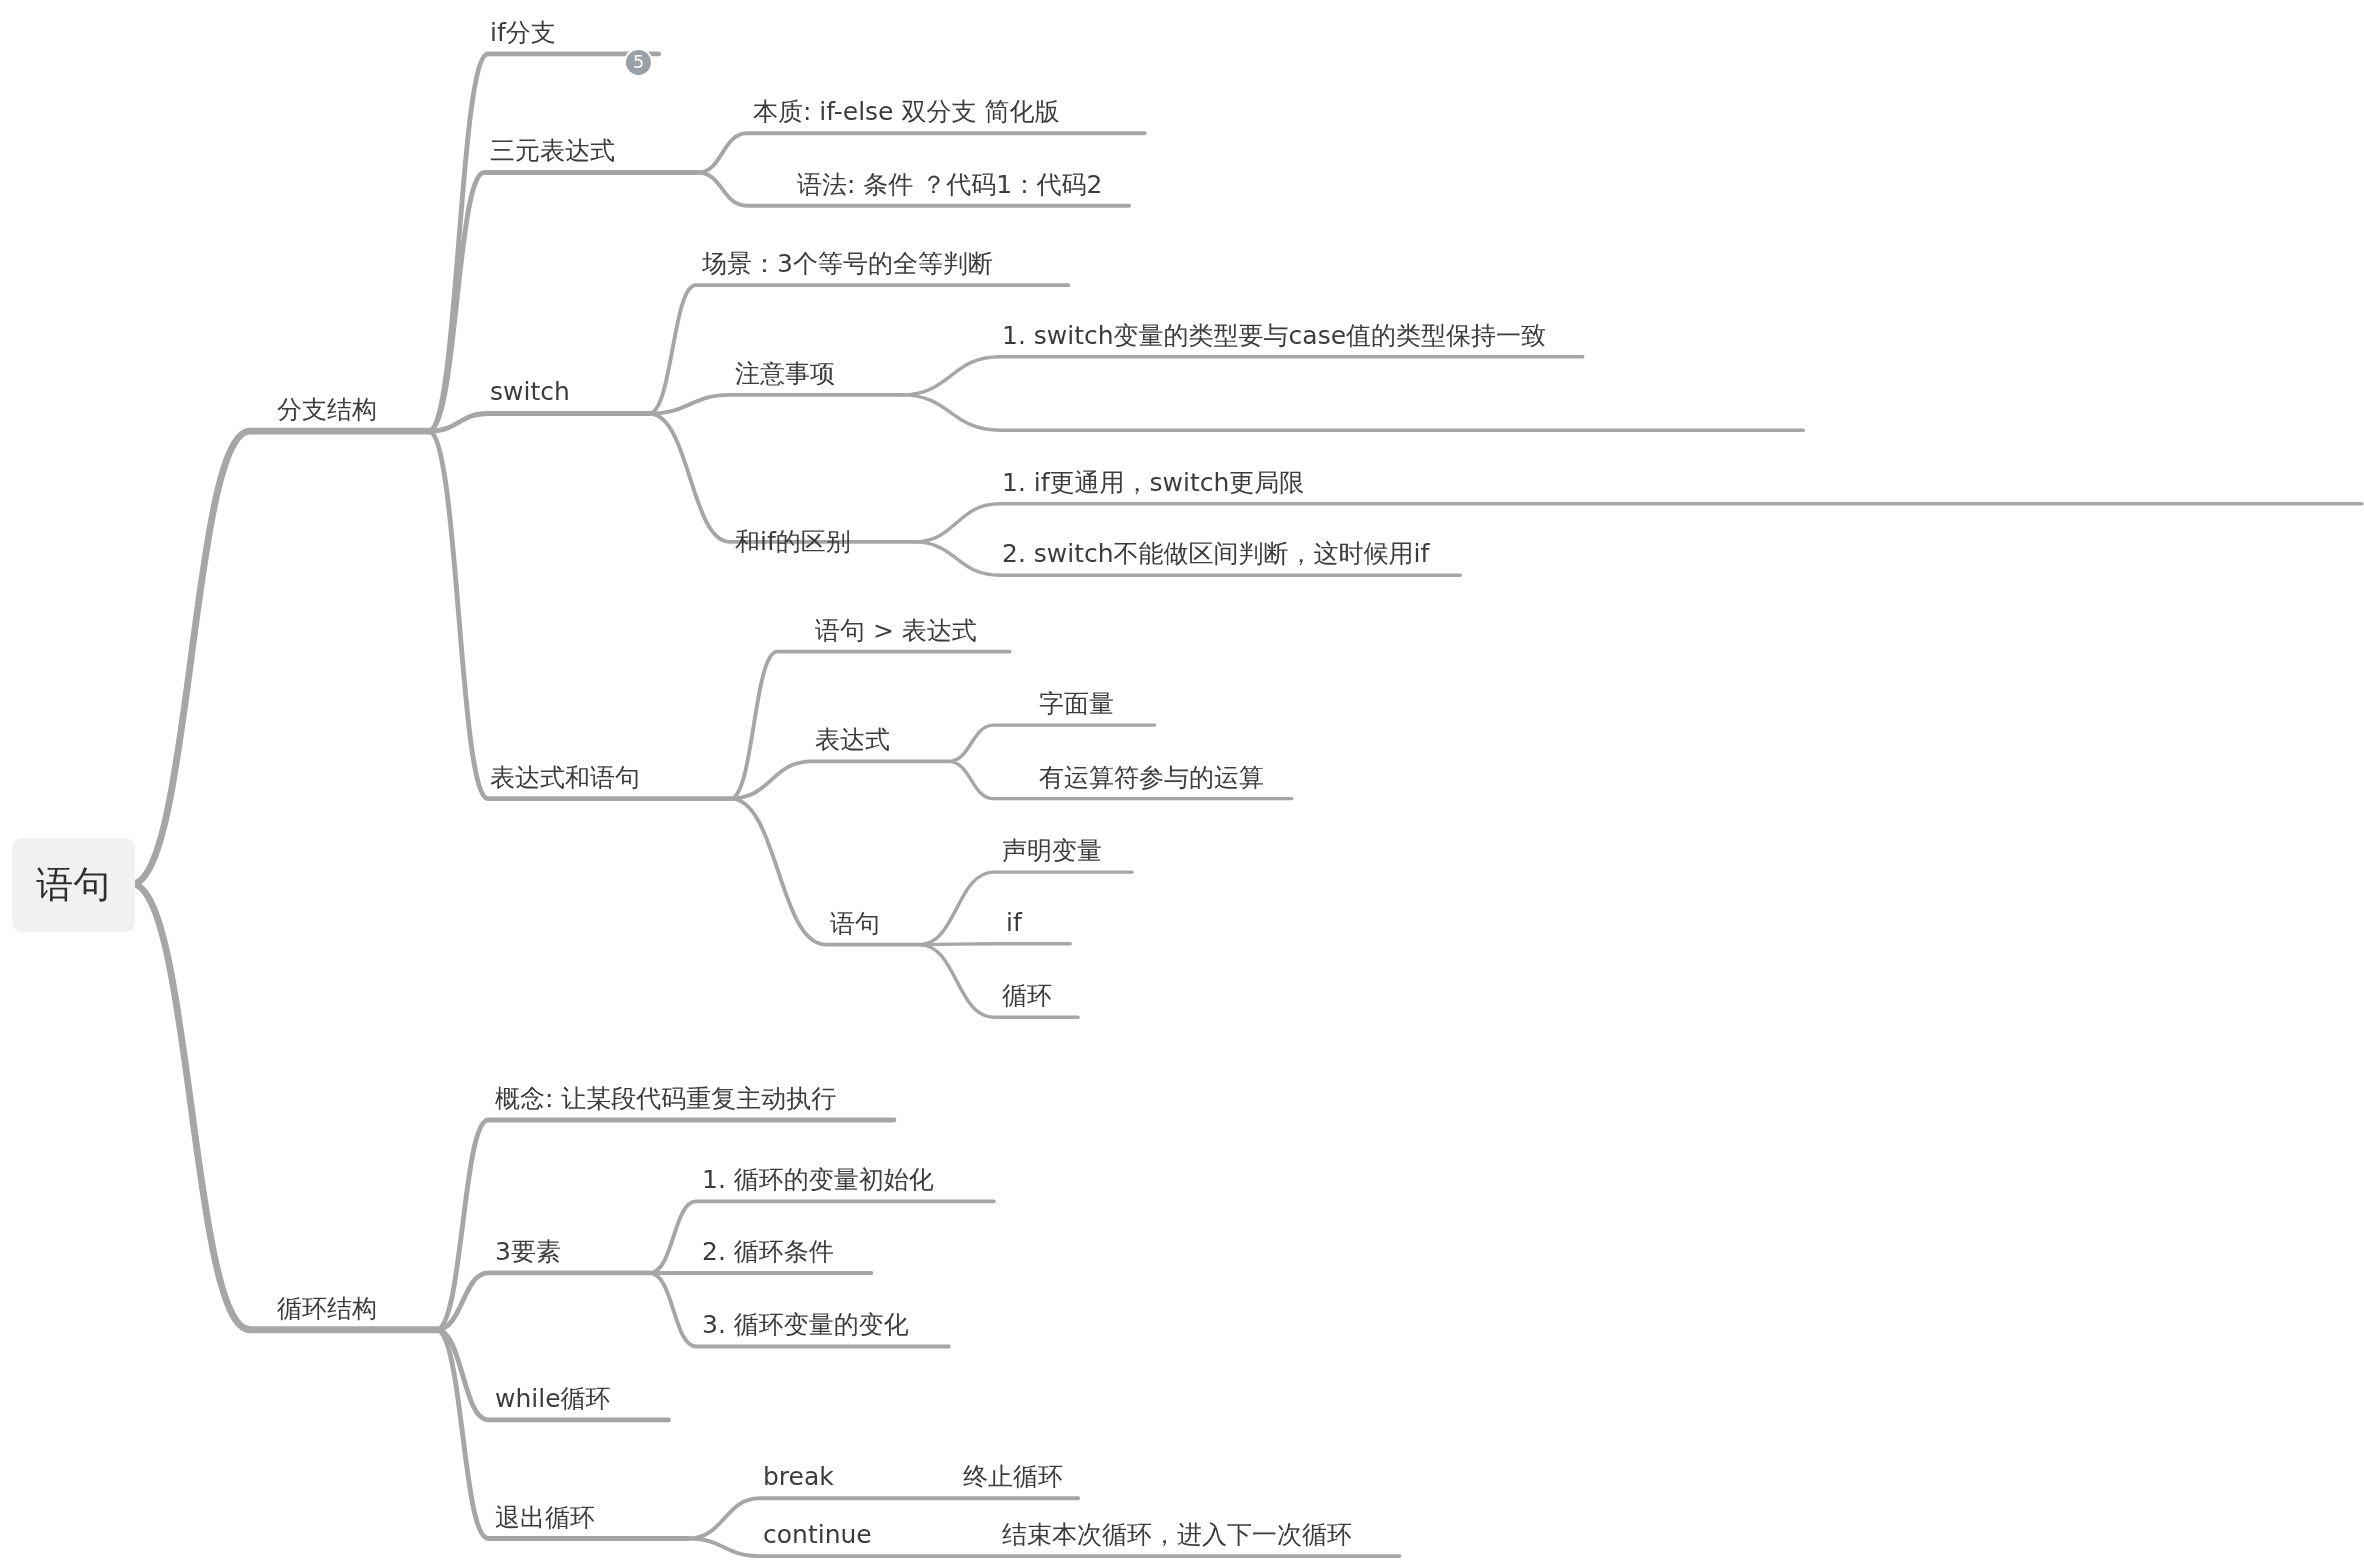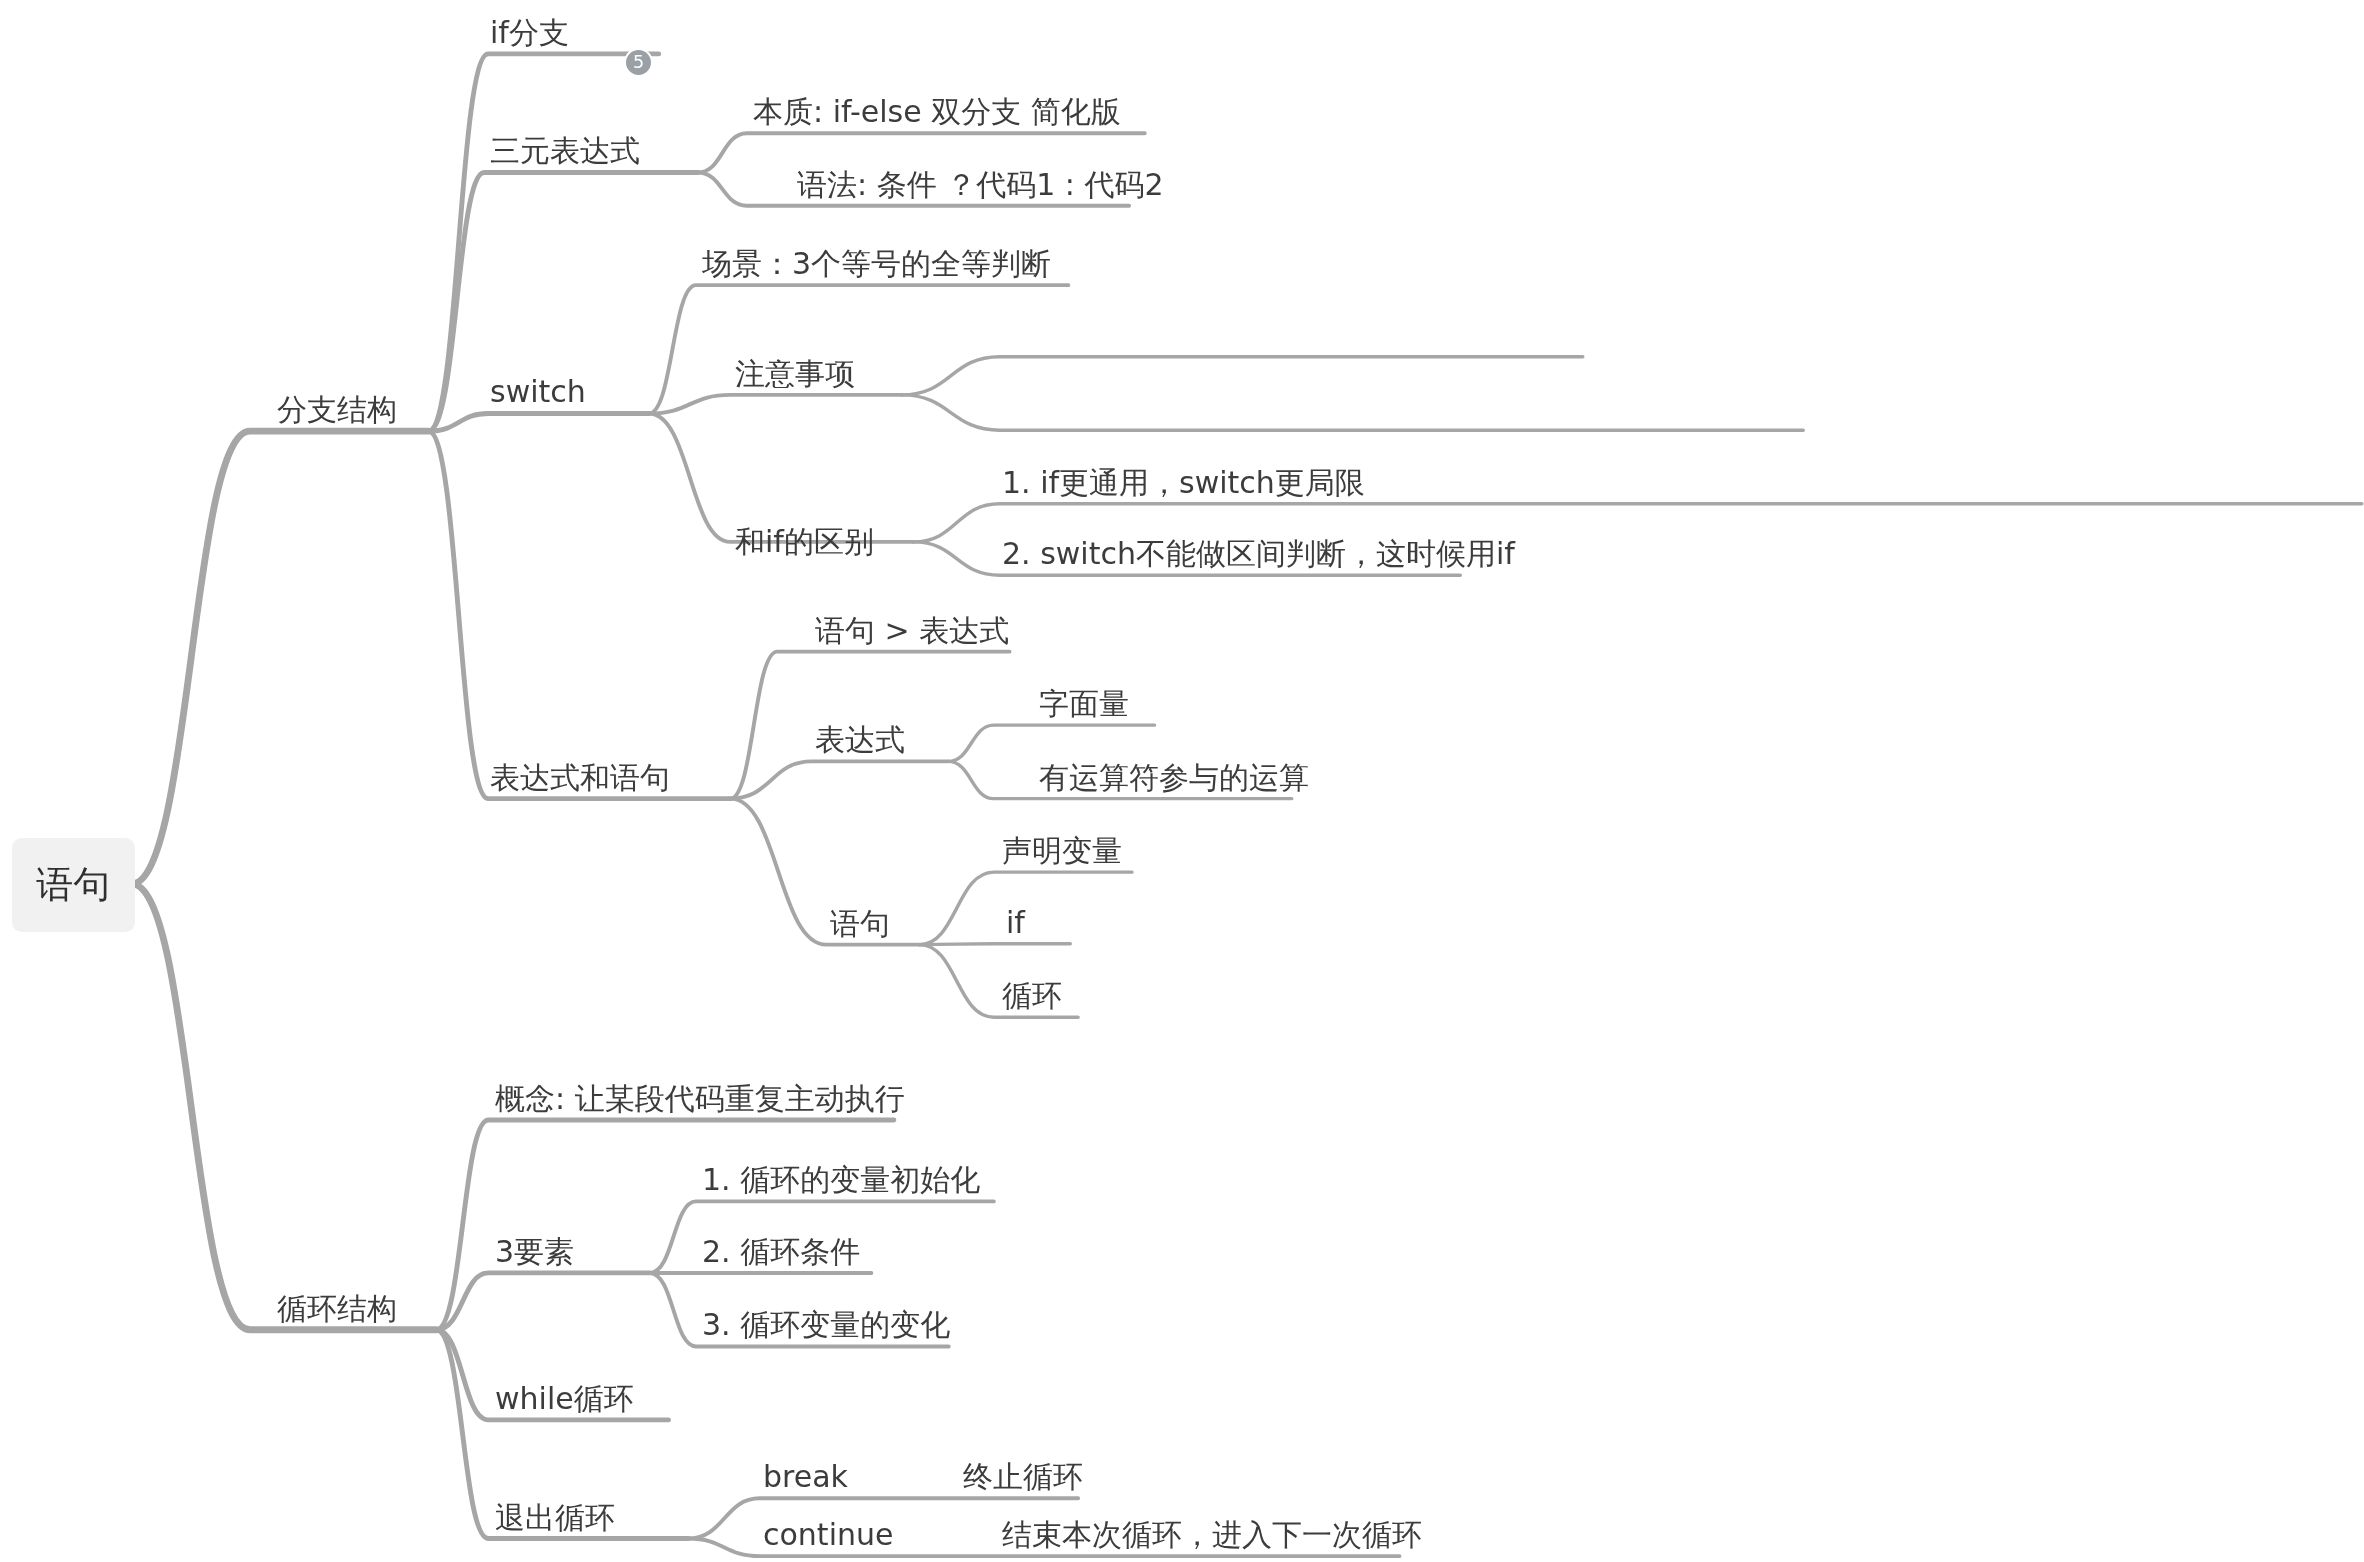--- a/index.html
+++ b/index.html
@@ -23,21 +23,21 @@
     stroke: #a6a6a6;
     stroke-linecap: round;
   }
   .d1 path { stroke-width: 7px; }
   .d2 path { stroke-width: 5px; }
   .d3 path { stroke-width: 4px; }
   .d4 path { stroke-width: 3.5px; }
   .node {
     position: absolute;
     z-index: 2;
-    font-size: 30px;
+    font-size: 25px;
     line-height: 31px;
     white-space: nowrap;
     color: #3c3c3c;
     cursor: default;
   }
   .root-box {
     position: absolute;
     left: 11.8px; top: 838px;
     width: 123px; height: 94px;
     background: #f1f1f2;
@@ -122,20 +122,21 @@
   <div class="node" style="left:490px; top:16.7px;">if分支</div>
   <div class="badge">5</div>
 
   <div class="node" style="left:490px; top:135px;">三元表达式</div>
   <div class="node" style="left:753px; top:96px;">本质: if-else 双分支 简化版</div>
   <div class="node" style="left:753px; top:169px;margin-left:44px;">语法: 条件 ？代码1 : 代码2</div>
 
   <div class="node" style="left:490px; top:376px;">switch</div>
   <div class="node" style="left:702px; top:248px;">场景：3个等号的全等判断</div>
   <div class="node" style="left:735px; top:358px;">注意事项</div>
+  <div class="node" style="left:1002px; top:320px;">1. switch变量的类型要与case值的类型保持一致</div>
   <div class="node" style="left:735px; top:526px;">和if的区别</div>
   <div class="node" style="left:1002px; top:467px;">1. if更通用，switch更局限</div>
   <div class="node" style="left:1002px; top:538px;">2. switch不能做区间判断，这时候用if</div>
 
   <div class="node" style="left:490px; top:762px;">表达式和语句</div>
   <div class="node" style="left:815px; top:615px;">语句 &gt; 表达式</div>
   <div class="node" style="left:815px; top:724px;">表达式</div>
   <div class="node" style="left:1039px; top:688px;">字面量</div>
   <div class="node" style="left:1039px; top:762px;text-align:center;">有运算符参与的运算</div>
   <div class="node" style="left:830px; top:908px;">语句</div>

